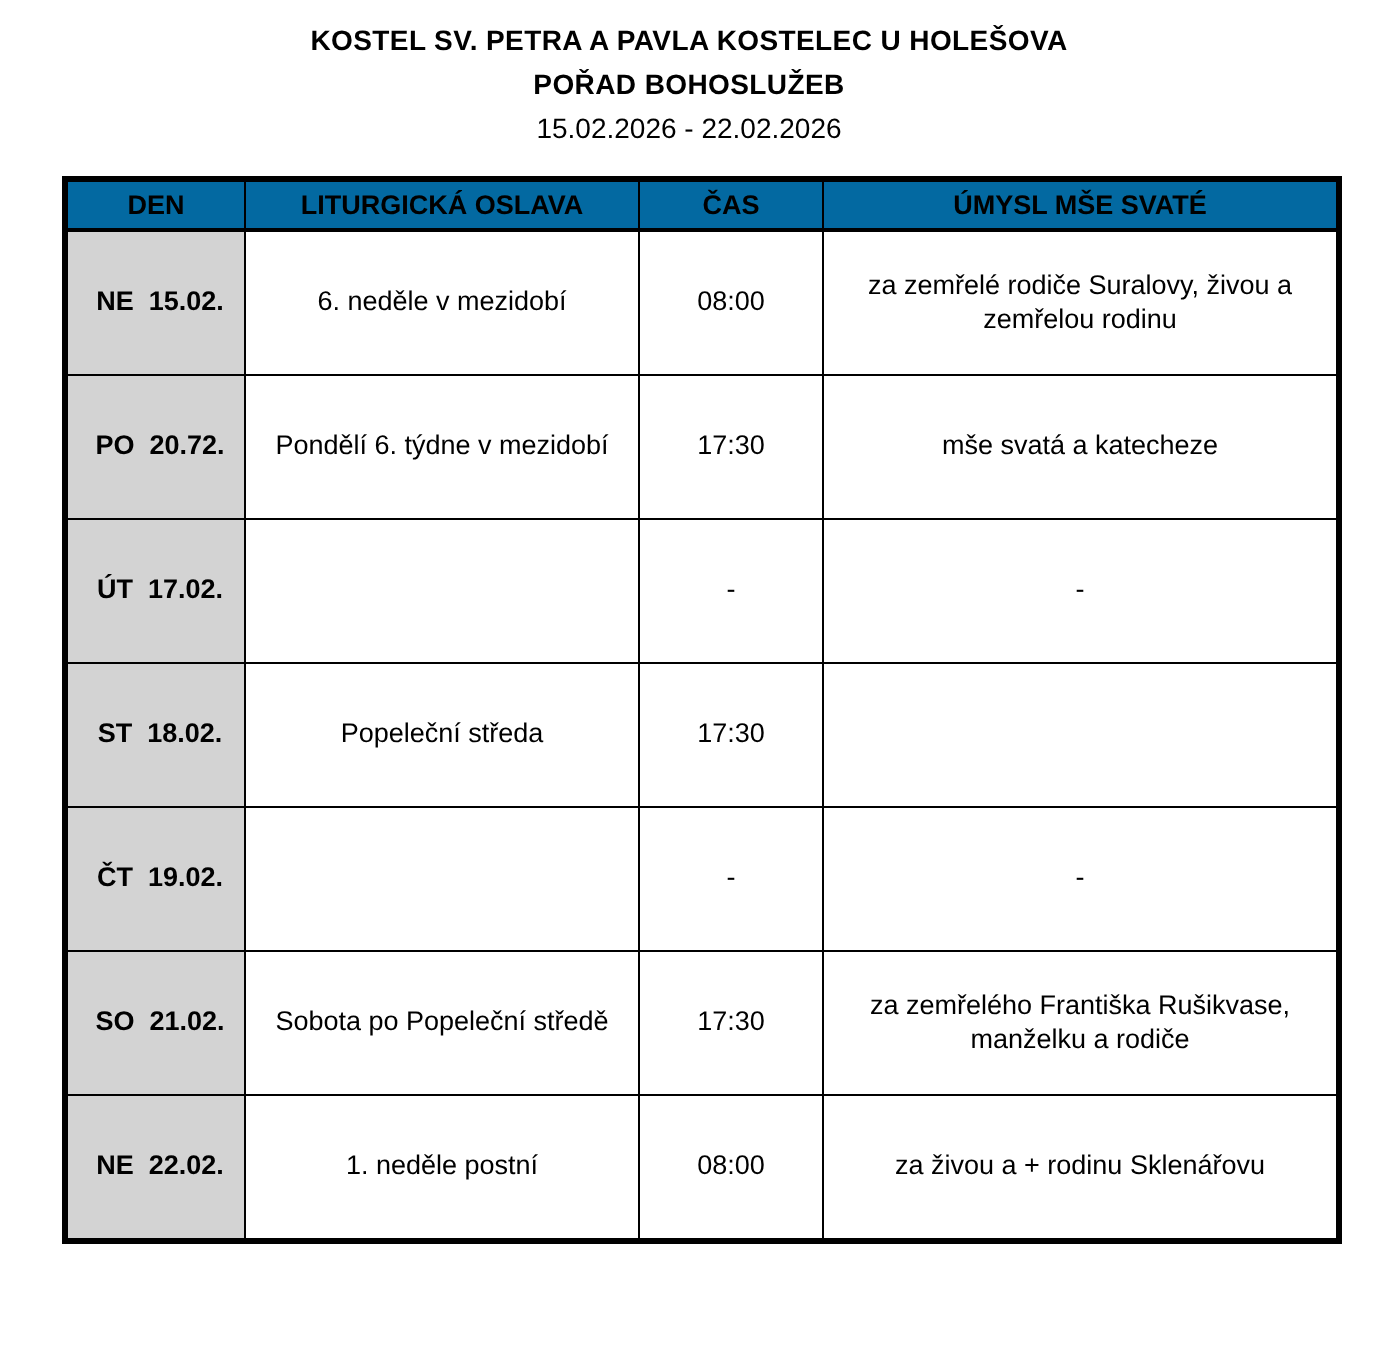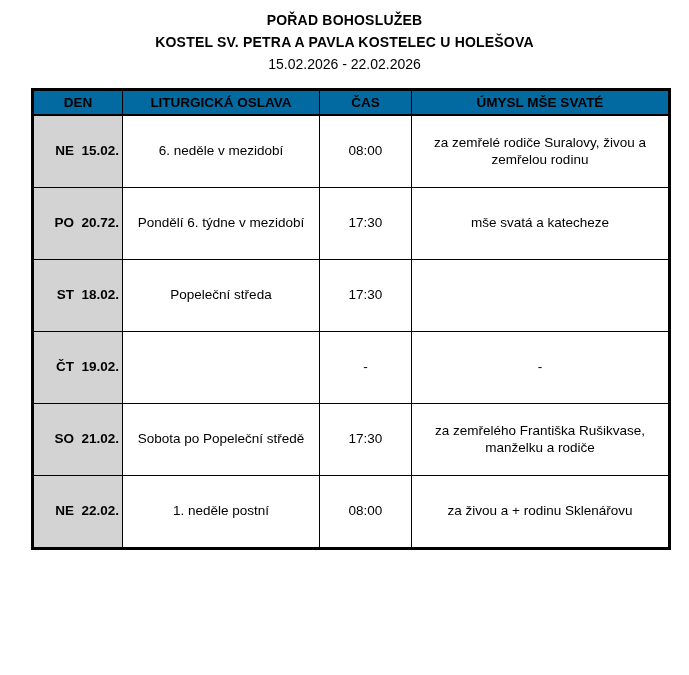--- a/index.html
+++ b/index.html
@@ -54,37 +54,37 @@
     font-size: 13.5px;
     text-align: center;
     vertical-align: middle;
     height: 67px;
     padding: 2px 3px;
     line-height: 1.25;
   }
   td.den {
     background: #d3d3d3;
     font-weight: bold;
-    text-align: right;
+    text-align: center;
     padding-left: 7px;
     white-space: pre;
     margin-left: 42px;
   }
   tr.page-break td {
     border-top: 1px solid #15803d;
   }
 </style>
 </head>
 <body>
 
 <div class="page">
 
   <div class="title-block">
+    <div class="title-line">KOSTEL SV. PETRA A PAVLA KOSTELEC U HOLEŠOVA</div>
     <div class="title-line">POŘAD BOHOSLUŽEB</div>
-    <div class="title-line">KOSTEL SV. PETRA A PAVLA KOSTELEC U HOLEŠOVA</div>
     <div class="date-line">15.02.2026 - 22.02.2026</div>
   </div>
 
   <table class="schedule">
     <colgroup>
       <col class="c-den">
         <col class="c-osl">
         <col class="c-cas">
         <col class="c-umy">
     </colgroup>
@@ -103,20 +103,26 @@
           <td class="cas">08:00</td>
           <td class="umysl">za zemřelé rodiče Suralovy, živou a zemřelou rodinu</td>
         </tr>
         <tr>
           <td class="den">PO  20.72.</td>
           <td class="oslava">Pondělí 6. týdne v mezidobí</td>
           <td class="cas">17:30</td>
           <td class="umysl">mše svatá a katecheze</td>
         </tr>
         <tr>
+          <td class="den">ÚT  17.02.</td>
+          <td class="oslava"></td>
+          <td class="cas">-</td>
+          <td class="umysl">-</td>
+        </tr>
+        <tr>
           <td class="den">ST  18.02.</td>
           <td class="oslava">Popeleční středa</td>
           <td class="cas">17:30</td>
           <td class="umysl"></td>
         </tr>
         <tr class="page-break">
           <td class="den">ČT  19.02.</td>
           <td class="oslava"></td>
           <td class="cas">-</td>
           <td class="umysl">-</td>

